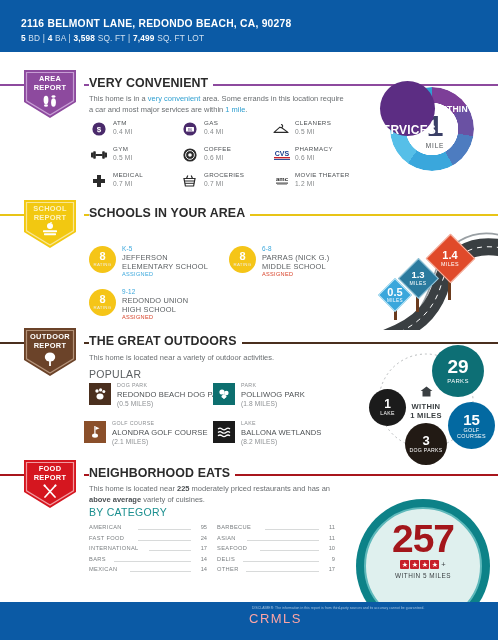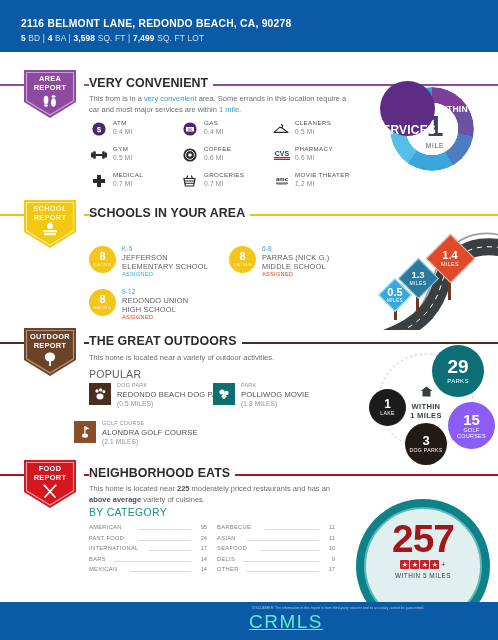--- a/index.html
+++ b/index.html
@@ -215,23 +215,22 @@
   
   .footer {
     position:absolute; left:0; top:602px; width:498px; height:38px; background:#0b5aa5;
   }
   .footer .disc {
     position:absolute; left:252px; top:4px; width:240px;
     font-size:3.3px; color:#a9c6e0; letter-spacing:0.1px; text-align:left;
   }
   .footer .logo {
     position:absolute; left:249px; top:9px;
-    font-size:19px; color:#5eead4; letter-spacing:1.5px; font-weight:normal;
+    font-size:13px; color:#fca5a5; letter-spacing:1.5px; font-weight:normal;
     font-family:"Liberation Sans", sans-serif;
-    text-decoration:underline;
   }
 </style>
 </head>
 <body>
 
 <div class="page">
 
   <div class="header">
     <div class="addr">2116 BELMONT LANE, REDONDO BEACH, CA, 90278</div>
     <div class="sub">
@@ -267,21 +266,21 @@
         <svg width="18" height="14" viewBox="0 0 18 14">
             <ellipse cx="5" cy="6" rx="2.4" ry="4.2" fill="#fff"></ellipse>
             <ellipse cx="12.5" cy="8.5" rx="2.4" ry="4.2" fill="#fff"></ellipse>
             <ellipse cx="5" cy="11.5" rx="2" ry="1.3" fill="#fff"></ellipse>
             <ellipse cx="12.5" cy="2.5" rx="2" ry="1.3" fill="#fff"></ellipse>
           </svg>
       </div>
     </div>
     <h2>VERY CONVENIENT</h2>
     <div class="lead">
-      <span>This from is in a </span><span class="hl-blue">very convenient</span><span> area. Some errands in this location require a car and most major services are within </span><span class="hl-blue">1 mile</span><span>.</span>
+      <span>This home is in a </span><span class="hl-blue">very convenient</span><span> area. Some errands in this location require a car and most major services are within </span><span class="hl-blue">1 mile</span><span>.</span>
     </div>
 
     <div class="igrid">
 
       <div class="icell" style="left:0;top:0;">
         <div class="ico">
             <svg width="14" height="14" viewBox="0 0 14 14">
               <circle cx="7" cy="7" r="6.6" fill="#4a2a6b"></circle>
               <text x="7" y="10" font-size="8" font-weight="bold" fill="#fff" text-anchor="middle" font-family="Liberation Sans">$</text>
             </svg>
@@ -530,46 +529,60 @@
     <div class="act" style="left:213px;top:62px;">
       <div class="sq" style="background:#0d6f6f">
         <svg width="14" height="14" viewBox="0 0 14 14">
             <circle cx="5" cy="5" r="2.6" fill="#fff"></circle>
             <circle cx="9.4" cy="6" r="2.2" fill="#fff"></circle>
             <rect x="6.3" y="6.5" width="1.4" height="5.5" fill="#fff"></rect>
             <ellipse cx="7" cy="9.5" rx="2.6" ry="1.8" fill="#fff"></ellipse>
           </svg>
       </div>
       <div class="ct">PARK</div>
-      <div class="nm">POLLIWOG MOVIE</div>
+      <div class="nm">POLLIWOG PARK</div>
       <div class="mi">(1.8 MILES)</div>
     </div>
-    <div class="act" style="left:74px;top:100px;text-decoration:underline;">
+    <div class="act" style="left:84px;top:100px;text-decoration:underline;">
       <div class="sq" style="background:#8a4f2a">
         <svg width="14" height="14" viewBox="0 0 14 14">
             <rect x="6.3" y="1" width="1.2" height="8" fill="#fff"></rect>
             <path d="M7.5 1.4 l4 1.8 l-4 1.8 z" fill="#fff"></path>
             <ellipse cx="7" cy="10.6" rx="3" ry="2.2" fill="#fff"></ellipse>
           </svg>
       </div>
       <div class="ct">GOLF COURSE</div>
       <div class="nm">ALONDRA GOLF COURSE</div>
       <div class="mi">(2.1 MILES)</div>
+    </div>
+    <div class="act" style="left:213px;top:100px;">
+      <div class="sq" style="background:#1b1b1b">
+        <svg width="15" height="13" viewBox="0 0 15 13">
+            <g fill="none" stroke="#fff" stroke-width="1.3">
+              <path d="M1 3 q2 -1.6 4 0 t4 0 t4 0"></path>
+              <path d="M1 6.4 q2 -1.6 4 0 t4 0 t4 0"></path>
+              <path d="M1 9.8 q2 -1.6 4 0 t4 0 t4 0"></path>
+            </g>
+          </svg>
+      </div>
+      <div class="ct">LAKE</div>
+      <div class="nm">BALLONA WETLANDS</div>
+      <div class="mi">(8.2 MILES)</div>
     </div>
   </div>
 
   <div class="cluster">
     <svg width="150" height="120" viewBox="0 0 150 120" style="position:absolute;left:0;top:0">
       <circle cx="78" cy="56" r="47" fill="none" stroke="#b9bcbe" stroke-width="1" stroke-dasharray="2 3"></circle>
     </svg>
     <div class="cbub" style="left:84px;top:0px;width:52px;height:52px;background:#0d6f75;">
       <span class="v" style="font-size:19px">29</span>
       <span class="l" style="font-size:6px;margin-top:2px">PARKS</span>
     </div>
-    <div class="cbub" style="left:100px;top:57px;width:47px;height:47px;background:#8b5cf6;">
+    <div class="cbub" style="left:100px;top:57px;width:47px;height:47px;background:#0369a1;">
       <span class="v" style="font-size:15px">15</span>
       <span class="l" style="font-size:5.4px;margin-top:1px;width:38px">GOLF COURSES</span>
     </div>
     <div class="cbub" style="left:57px;top:78px;width:42px;height:42px;background:#221a14;">
       <span class="v" style="font-size:13px">3</span>
       <span class="l" style="font-size:5.2px;margin-top:1px">DOG PARKS</span>
     </div>
     <div class="cbub" style="left:21px;top:44px;width:37px;height:37px;background:#1b1b1b;">
       <span class="v" style="font-size:12px">1</span>
       <span class="l" style="font-size:5.2px;margin-top:1px">LAKE</span>

